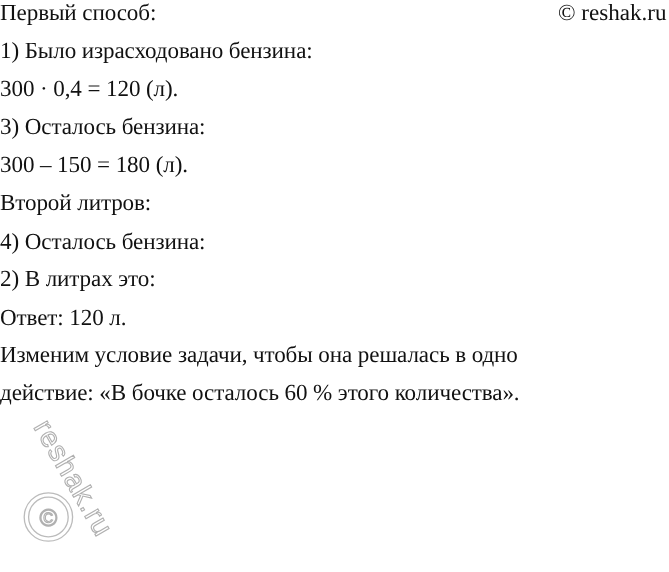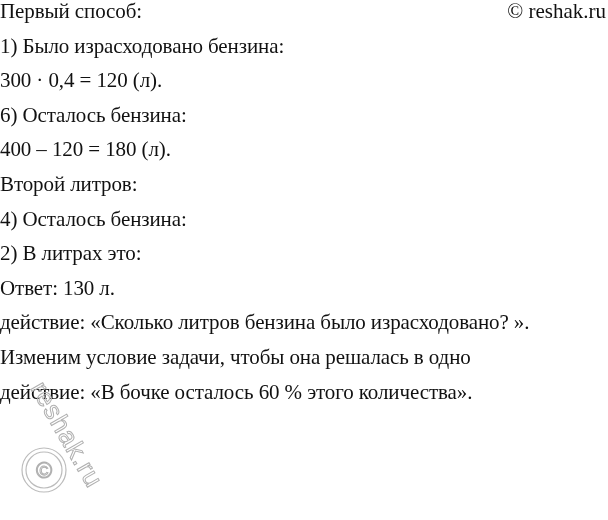--- a/index.html
+++ b/index.html
@@ -48,27 +48,26 @@
   </style>
 </head>
 <body>
 
 <div class="copyright">© reshak.ru</div>
 
 <div class="doc">
   <div class="line">Первый способ:</div>
   <div class="line">1) Было израсходовано бензина:</div>
   <div class="line">300 · 0,4 = 120 (л).</div>
-  <div class="line">6) Осталось бензина:</div>
-  <div class="line">400 – 120 = 180 (л).</div>
+  <div class="line">3) Осталось бензина:</div>
+  <div class="line">300 – 150 = 180 (л).</div>
   <div class="line">Второй литров:</div>
   <div class="line">4) Осталось бензина:</div>
   <div class="line">2) В литрах это:</div>
-  <div class="line">Ответ: 130 л.</div>
-  <div class="line">действие:  «Сколько литров бензина было израсходовано? ».</div>
+  <div class="line">Ответ: 120 л.</div>
   <div class="line">Изменим условие задачи, чтобы она решалась в одно</div>
   <div class="line">действие:  «В бочке осталось 60 % этого количества».</div>
 </div>
 
 <div class="watermark">
   <svg width="120" height="160" viewBox="0 0 120 160">
     <g fill="none" stroke="#b0b0b0" stroke-width="1.2" opacity="0.85">
       <circle cx="36" cy="110" r="22"></circle>
       <circle cx="36" cy="110" r="18"></circle>
     </g>

